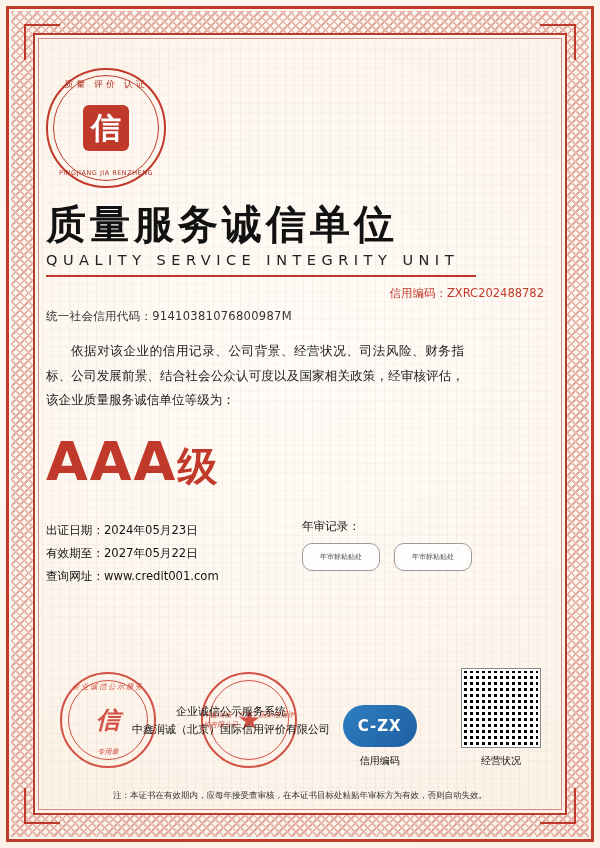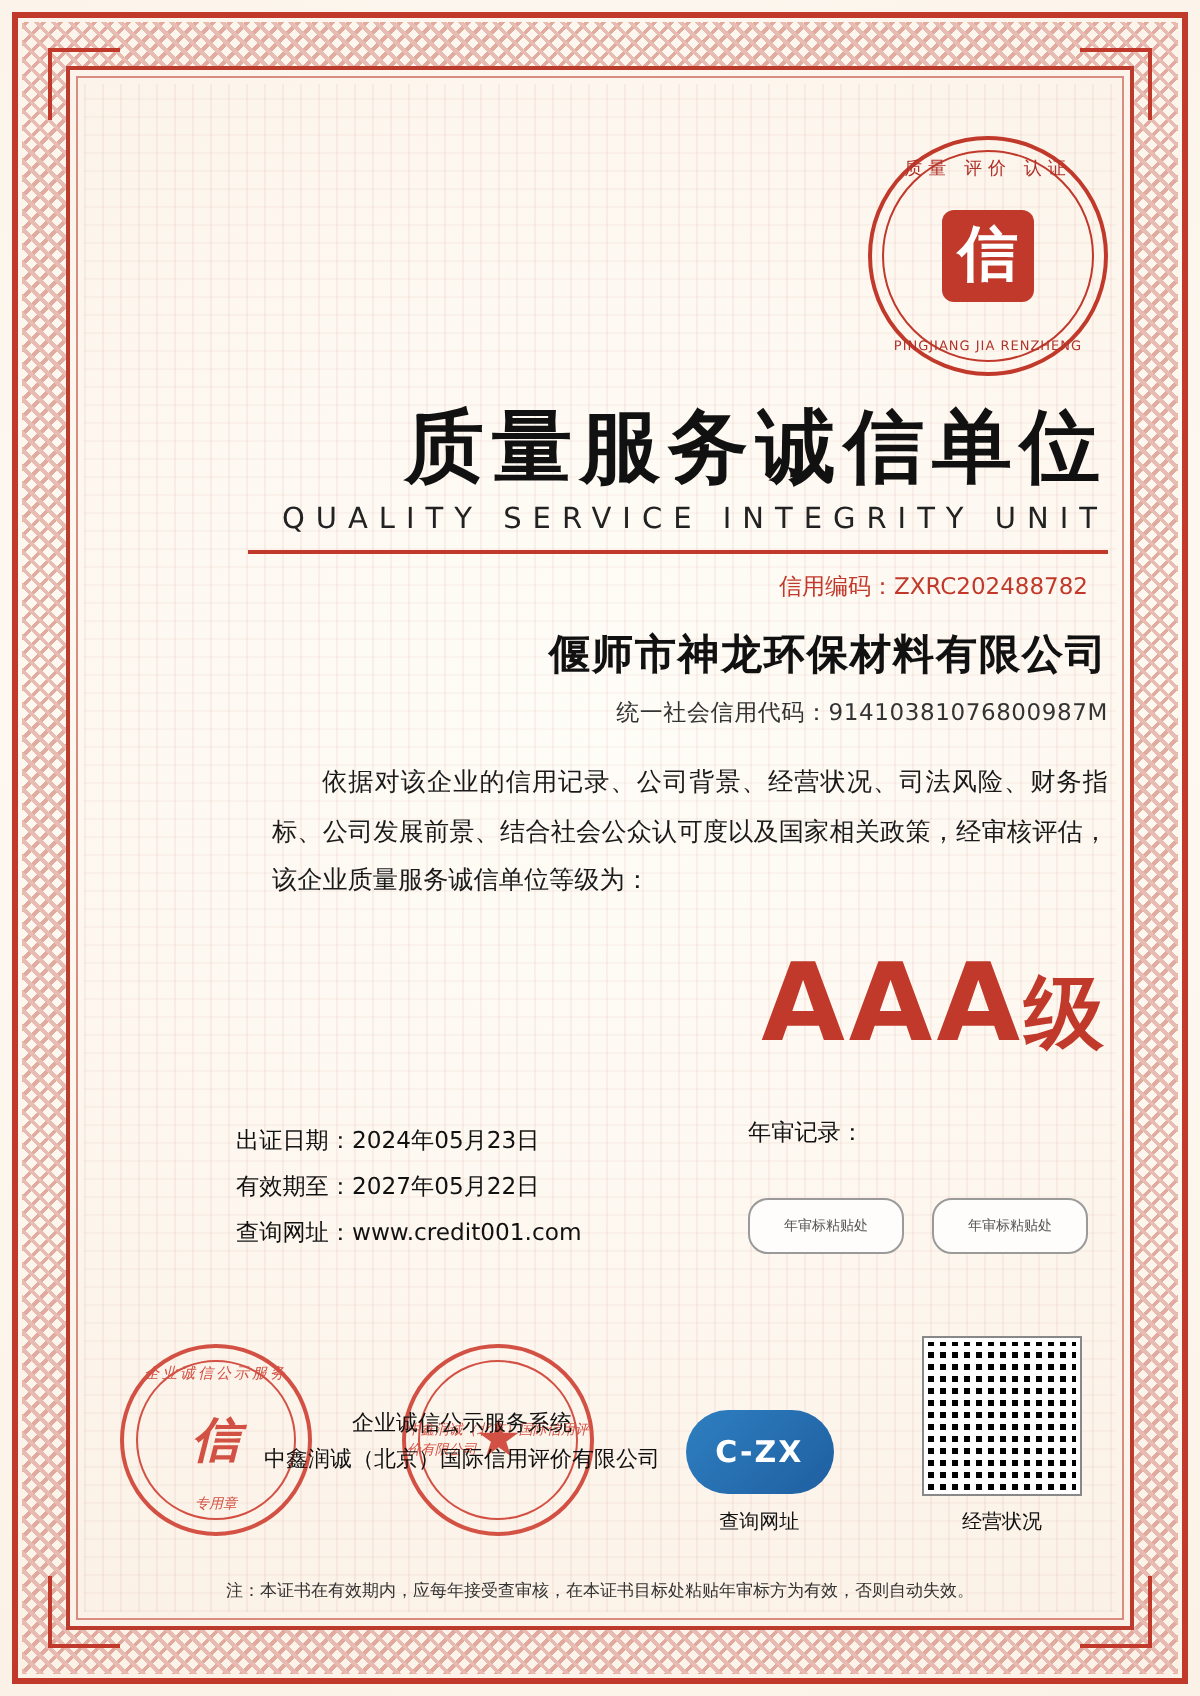--- a/index.html
+++ b/index.html
@@ -59,21 +59,21 @@
   .watermark{
     position:absolute;left:42px;top:42px;right:42px;bottom:42px;
     background-image:
       repeating-linear-gradient(90deg, rgba(196,120,110,.09) 0 1px, transparent 1px 9px),
       repeating-linear-gradient(0deg, rgba(196,120,110,.06) 0 1px, transparent 1px 9px);
     pointer-events:none;
   }
 
   .content{
     position:absolute;left:46px;top:46px;right:46px;bottom:46px;
-    display:flex;flex-direction:column;align-items:flex-end;
+    display:flex;flex-direction:column;align-items:flex-start;
   }
 
   
   .emblem{
     margin-top:22px;
     width:120px;height:120px;position:relative;
   }
   .emblem .ring{
     position:absolute;inset:0;border-radius:50%;
     border:2px solid #c0392b;
@@ -147,21 +147,20 @@
     margin-top:30px;width:436px;display:flex;justify-content:space-between;
   }
   .details-left{font-size:11.6px;line-height:2.0;color:#111;}
   .details-left b{font-weight:normal;}
   .details-right{width:180px;font-size:11.6px;color:#111;}
   .stamp-row{display:flex;gap:14px;margin-top:9px;}
   .stamp-box{
     width:76px;height:26px;border:1px solid #9a9a9a;border-radius:10px;
     font-size:7px;color:#555;display:flex;align-items:center;justify-content:center;
     background:#fffdfb;
-    margin-top:16px;
   }
 
   
   .footer{
     position:absolute;left:0;right:0;bottom:34px;
     display:flex;align-items:flex-end;justify-content:space-between;
     padding:0 14px;box-sizing:border-box;
   }
   .seal{
     width:92px;height:92px;border-radius:50%;
@@ -239,21 +238,20 @@
     </div>
 
     <div class="title-cn">质量服务诚信单位</div>
     <div class="title-en">QUALITY SERVICE INTEGRITY UNIT</div>
     <div class="title-rule"></div>
 
     <div class="cred-no">
       <span>信用编码：</span><span>ZXRC202488782</span>
     </div>
 
-    <div class="company">偃师市神龙环保材料有限公司</div>
     <div class="uscc">
       <span>统一社会信用代码：</span><span>91410381076800987M</span>
     </div>
 
     <div class="body-text">依据对该企业的信用记录、公司背景、经营状况、司法风险、财务指标、公司发展前景、结合社会公众认可度以及国家相关政策，经审核评估，该企业质量服务诚信单位等级为：</div>
 
     <div class="grade">
       <span>AAA</span><span class="lvl">级</span>
     </div>
 
@@ -287,21 +285,21 @@
       </div>
 
       <div class="seal seal2">
         <div class="s-ring"></div>
         <div class="s-inner">中鑫润诚（北京）国际信用评价有限公司</div>
         <div class="star">★</div>
       </div>
 
       <div class="mark-col">
         <div class="ezx">C-ZX</div>
-        <div class="cap">查询网址</div>
+        <div class="cap">信用编码</div>
       </div>
 
       <div class="mark-col">
         <div class="qr"></div>
         <div class="cap">经营状况</div>
       </div>
     </div>
 
     <div class="sealcaps">
       <div>企业诚信公示服务系统</div>

